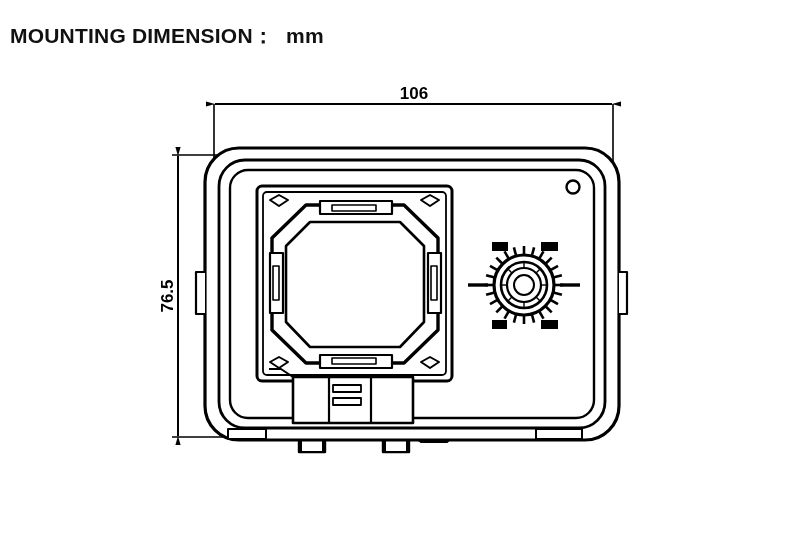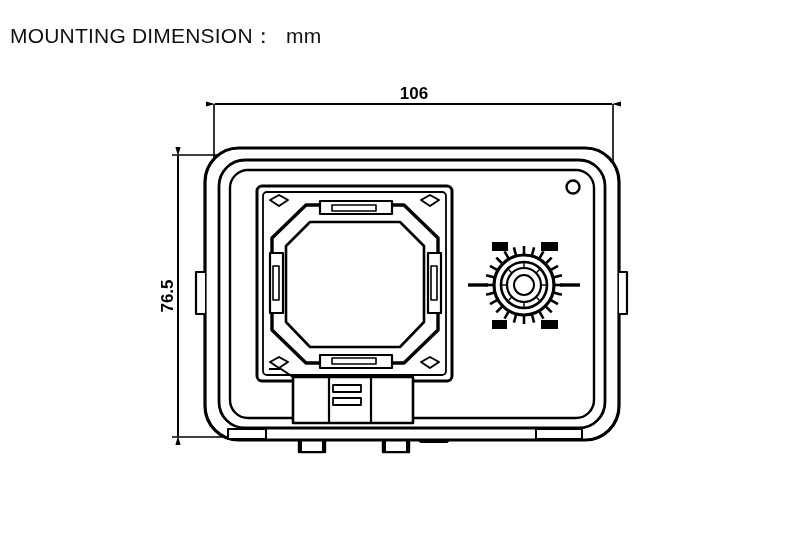--- a/index.html
+++ b/index.html
@@ -22,21 +22,21 @@
     width: 800px;
     height: 547px;
     background: #ffffff;
   }
   .page-title {
     position: absolute;
     left: 10px;
     top: 22px;
     font-family: "Liberation Sans", sans-serif;
     font-size: 21px;
-    font-weight: 400;
+    font-weight: 700;
     letter-spacing: 0.2px;
     white-space: pre;
     color: #111111;
   }
   .drawing-stage {
     position: absolute;
     left: 0;
     top: 0;
     width: 800px;
     height: 547px;

